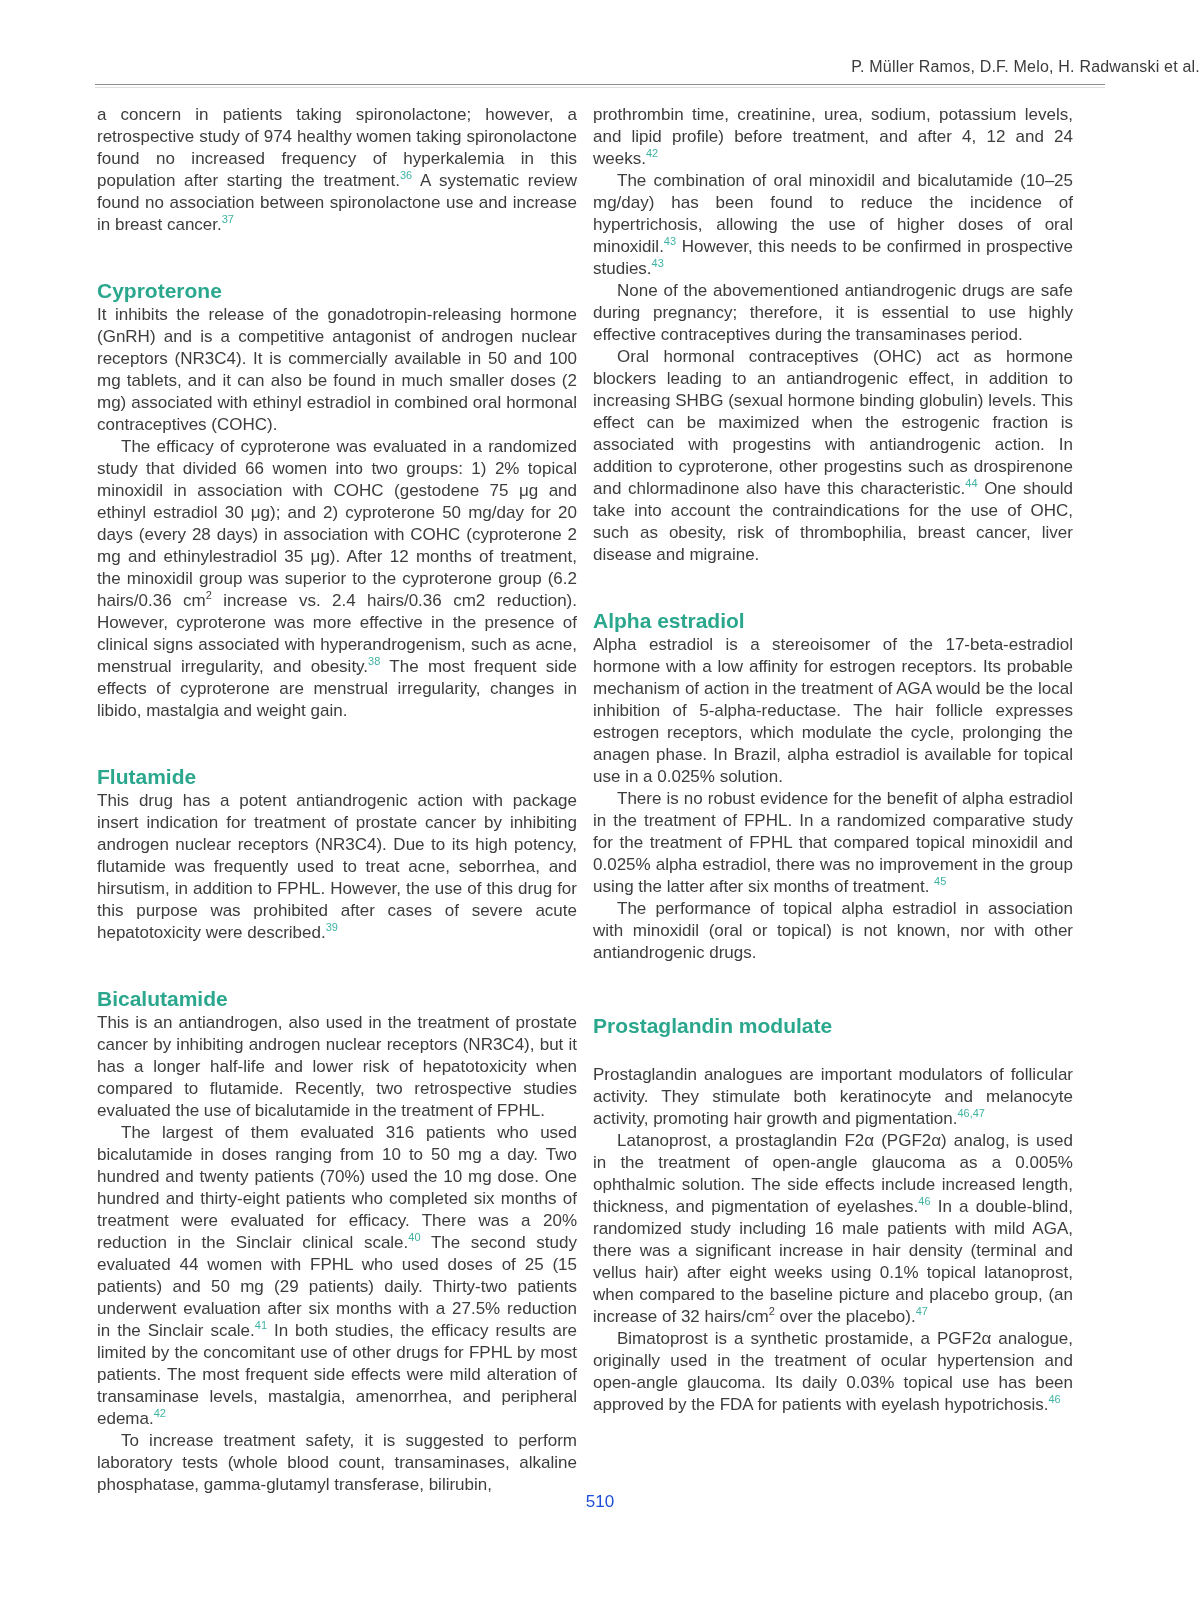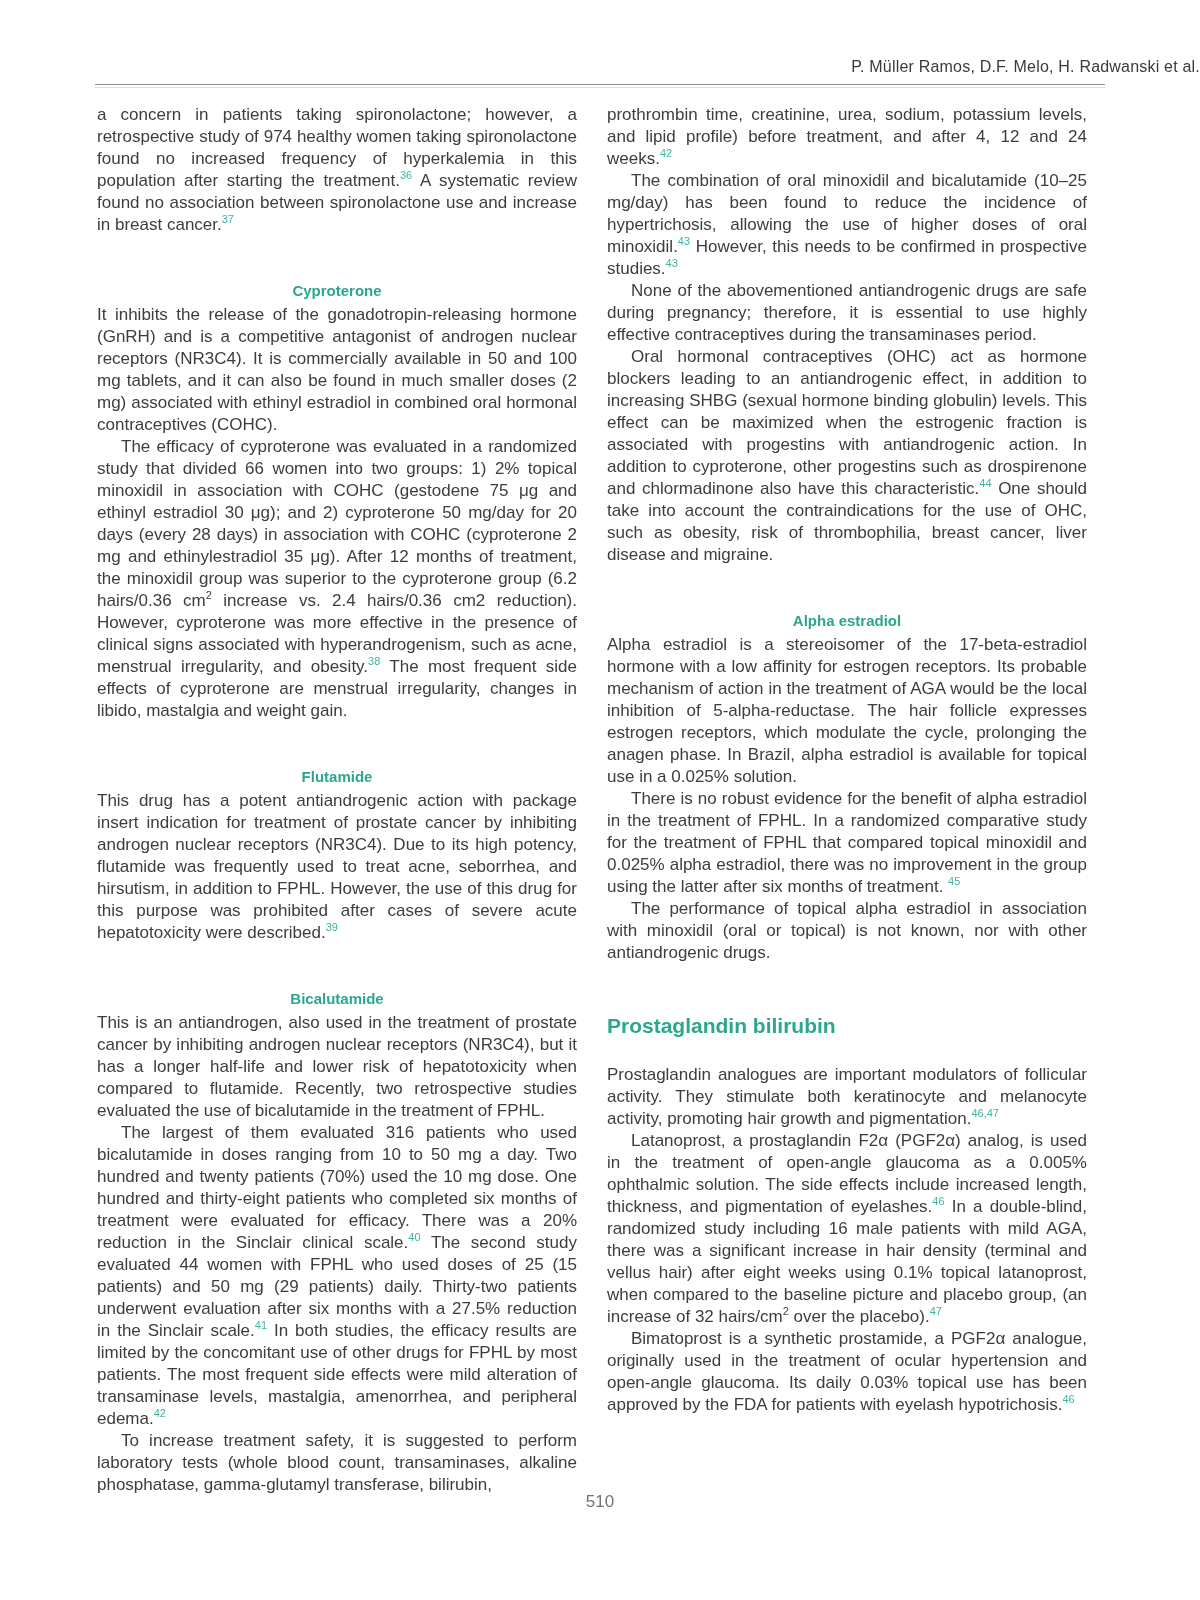--- a/index.html
+++ b/index.html
@@ -24,41 +24,41 @@
     color:#3b3b3b;
   }
   .header-rule{
     margin:8px 95px 0 95px;
     height:2px;
     border-top:1px solid #8f8f8f;
     border-bottom:1px solid #dedede;
   }
   .columns{
     display:flex;
-    gap:30px;
+    gap:16px;
     margin:16px 95px 0 97px;
   }
   .col{
     width:480px;
     flex:0 0 480px;
     font-size:17px;
     line-height:22px;
     text-align:justify;
     hyphens:auto;
     -webkit-hyphens:auto;
   }
   p.para{margin:0;}
   p.indent{text-indent:24px;}
   h3.subheading{
     margin:44px 0 2px 0;
-    font-size:15px;
+    font-size:21px;
     line-height:22px;
     font-weight:bold;
     color:var(--accent);
-    text-align:center;
+    text-align:left;
   }
   h2.section-heading{
     margin:50px 0 26px 0;
     font-size:21px;
     line-height:24px;
     font-weight:bold;
     color:var(--accent);
     text-align:left;
   }
   sup{
@@ -69,21 +69,21 @@
     color:var(--ref);
     cursor:pointer;
     margin-top:34px;
   }
   footer{
     position:absolute;
     left:0;right:0;
     top:1492px;
     text-align:center;
     font-size:17px;
-    color:#737373;
+    color:#1d4ed8;
   }
 </style>
 </head>
 <body>
 
 <div class="page">
   <header>
     <div class="authors">P. Müller Ramos, D.F. Melo, H. Radwanski et al.</div>
     <div class="header-rule"></div>
   </header>
@@ -103,21 +103,21 @@
       </div>
     <div class="col" id="col-right">
         <p class="para">prothrombin time, creatinine, urea, sodium, potassium levels, and lipid profile) before treatment, and after 4, 12 and 24 weeks.<sup class="ref">42</sup></p>
         <p class="para indent">The combination of oral minoxidil and bicalutamide (10–25 mg/day) has been found to reduce the incidence of hypertrichosis, allowing the use of higher doses of oral minoxidil.<sup class="ref">43</sup> However, this needs to be confirmed in prospective studies.<sup class="ref">43</sup></p>
         <p class="para indent">None of the abovementioned antiandrogenic drugs are safe during pregnancy; therefore, it is essential to use highly effective contraceptives during the transaminases period.</p>
         <p class="para indent">Oral hormonal contraceptives (OHC) act as hormone blockers leading to an antiandrogenic effect, in addition to increasing SHBG (sexual hormone binding globulin) levels. This effect can be maximized when the estrogenic fraction is associated with progestins with antiandrogenic action. In addition to cyproterone, other progestins such as drospirenone and chlormadinone also have this characteristic.<sup class="ref">44</sup> One should take into account the contraindications for the use of OHC, such as obesity, risk of thrombophilia, breast cancer, liver disease and migraine.</p>
         <h3 class="subheading">Alpha estradiol</h3>
         <p class="para">Alpha estradiol is a stereoisomer of the 17-beta-estradiol hormone with a low affinity for estrogen receptors. Its probable mechanism of action in the treatment of AGA would be the local inhibition of 5-alpha-reductase. The hair follicle expresses estrogen receptors, which modulate the cycle, prolonging the anagen phase. In Brazil, alpha estradiol is available for topical use in a 0.025% solution.</p>
         <p class="para indent">There is no robust evidence for the benefit of alpha estradiol in the treatment of FPHL. In a randomized comparative study for the treatment of FPHL that compared topical minoxidil and 0.025% alpha estradiol, there was no improvement in the group using the latter after six months of treatment. <sup class="ref">45</sup></p>
         <p class="para indent">The performance of topical alpha estradiol in association with minoxidil (oral or topical) is not known, nor with other antiandrogenic drugs.</p>
-        <h2 class="section-heading">Prostaglandin bilirubin</h2>
+        <h2 class="section-heading">Prostaglandin modulate</h2>
         <p class="para">Prostaglandin analogues are important modulators of follicular activity. They stimulate both keratinocyte and melanocyte activity, promoting hair growth and pigmentation.<sup class="ref">46,47</sup></p>
         <p class="para indent">Latanoprost, a prostaglandin F2α (PGF2α) analog, is used in the treatment of open-angle glaucoma as a 0.005% ophthalmic solution. The side effects include increased length, thickness, and pigmentation of eyelashes.<sup class="ref">46</sup> In a double-blind, randomized study including 16 male patients with mild AGA, there was a significant increase in hair density (terminal and vellus hair) after eight weeks using 0.1% topical latanoprost, when compared to the baseline picture and placebo group, (an increase of 32 hairs/cm<sup>2</sup> over the placebo).<sup class="ref">47</sup></p>
         <p class="para indent">Bimatoprost is a synthetic prostamide, a PGF2α analogue, originally used in the treatment of ocular hypertension and open-angle glaucoma. Its daily 0.03% topical use has been approved by the FDA for patients with eyelash hypotrichosis.<sup class="ref">46</sup></p>
       </div>
   </main>
 
   <footer>
     <span>510</span>
   </footer>
 </div>

